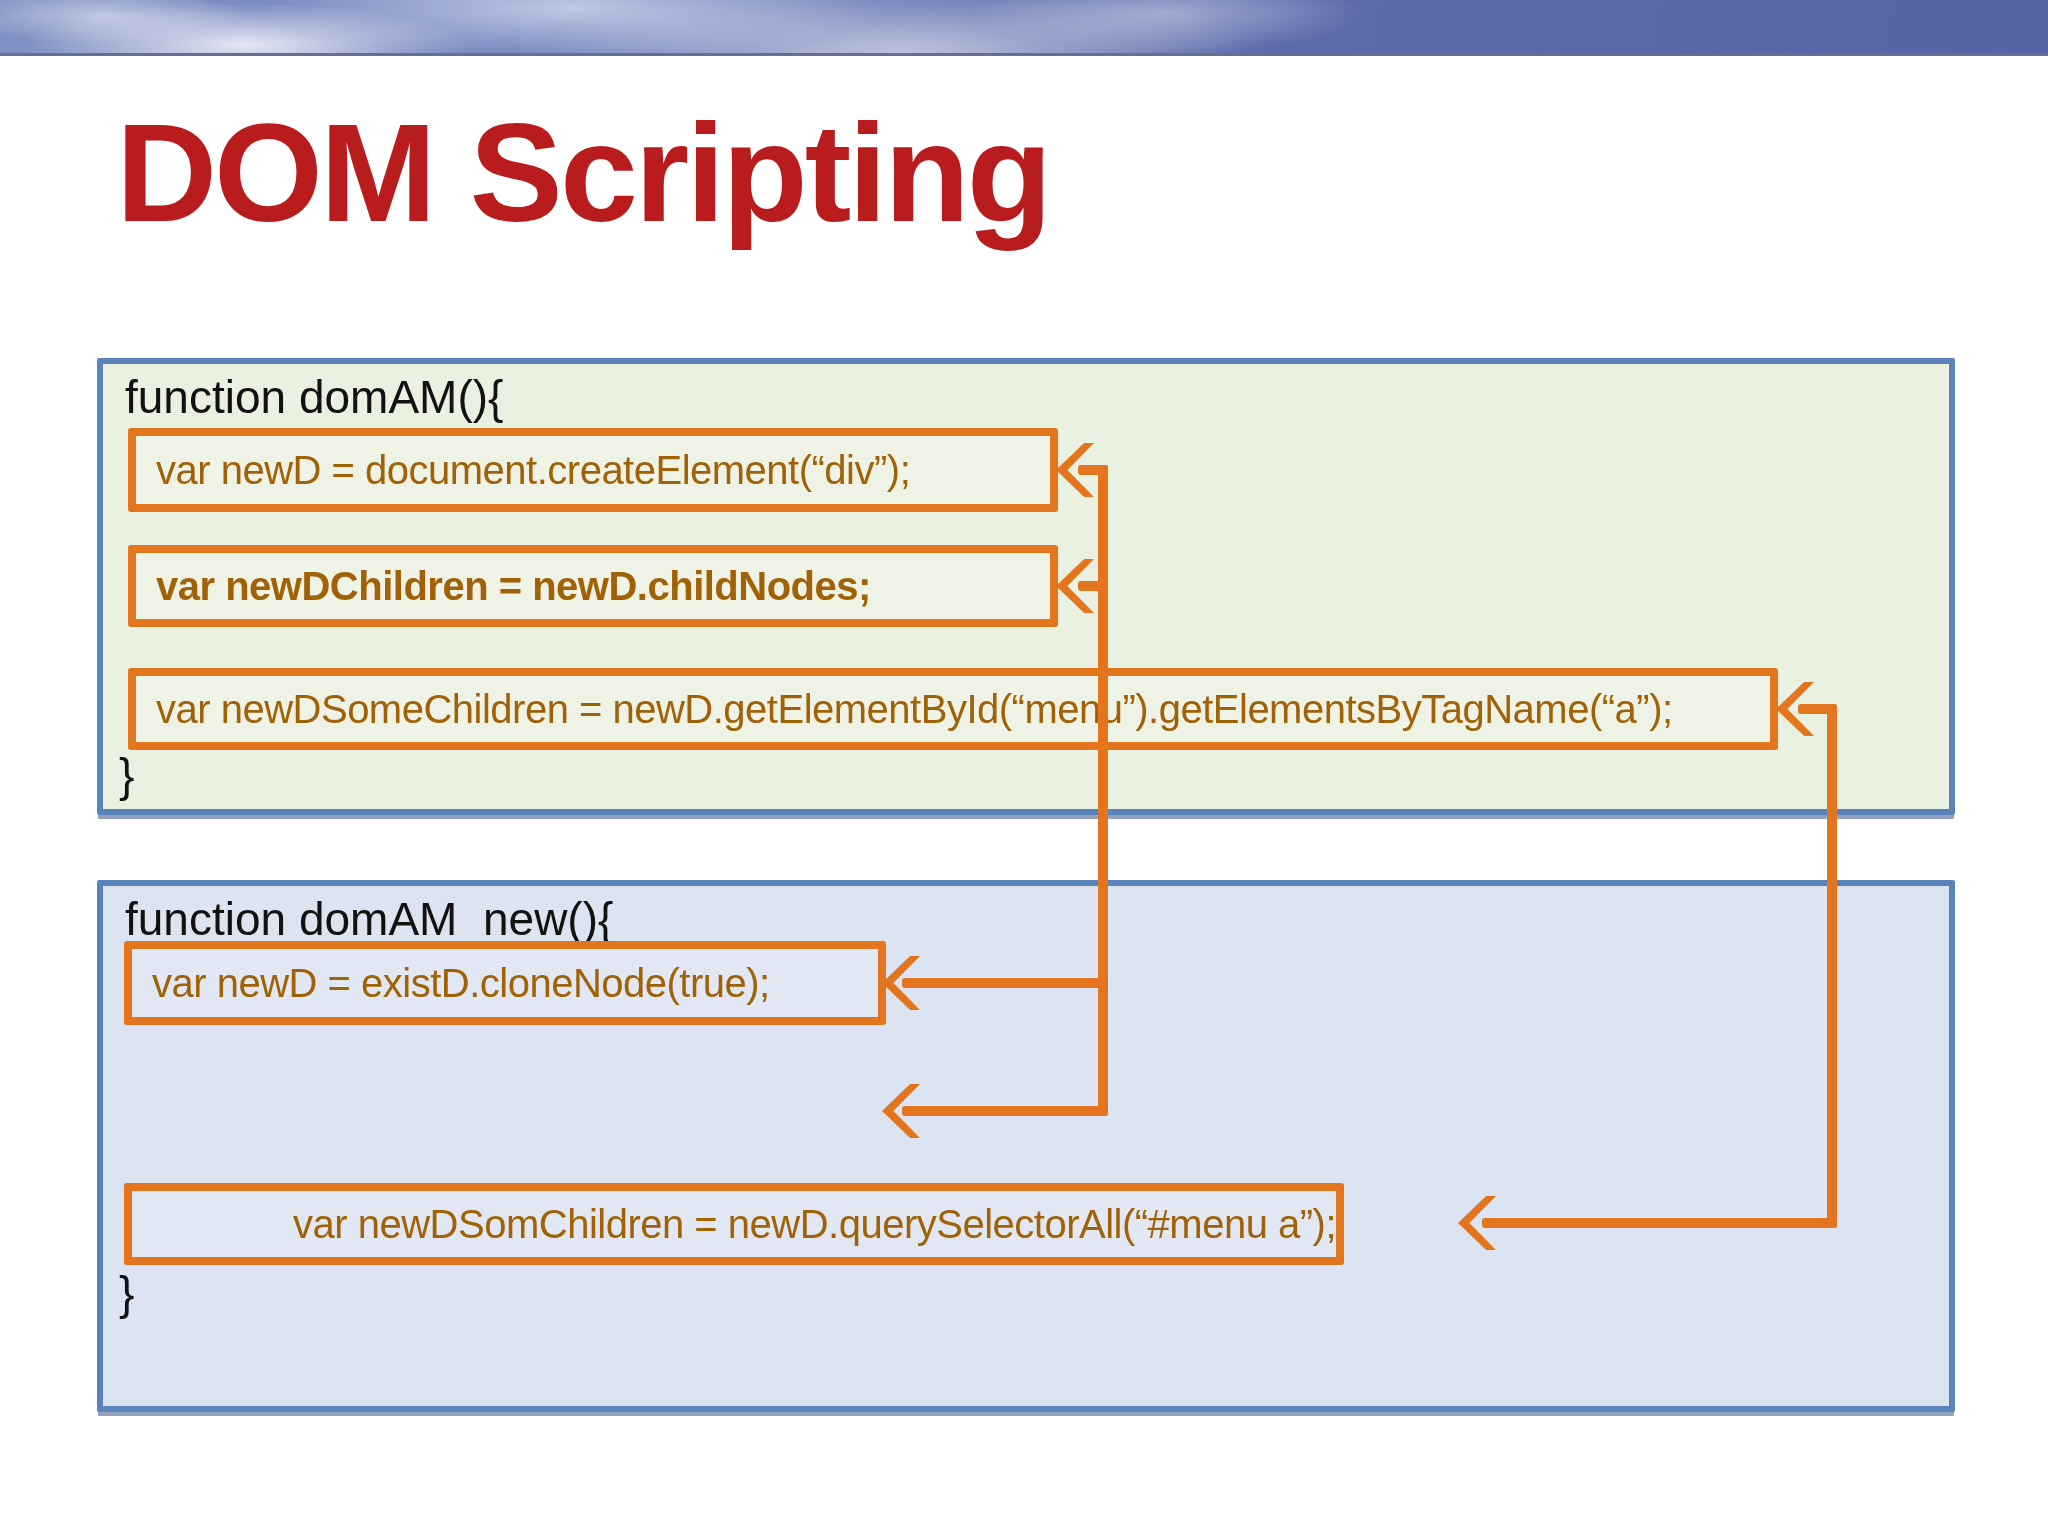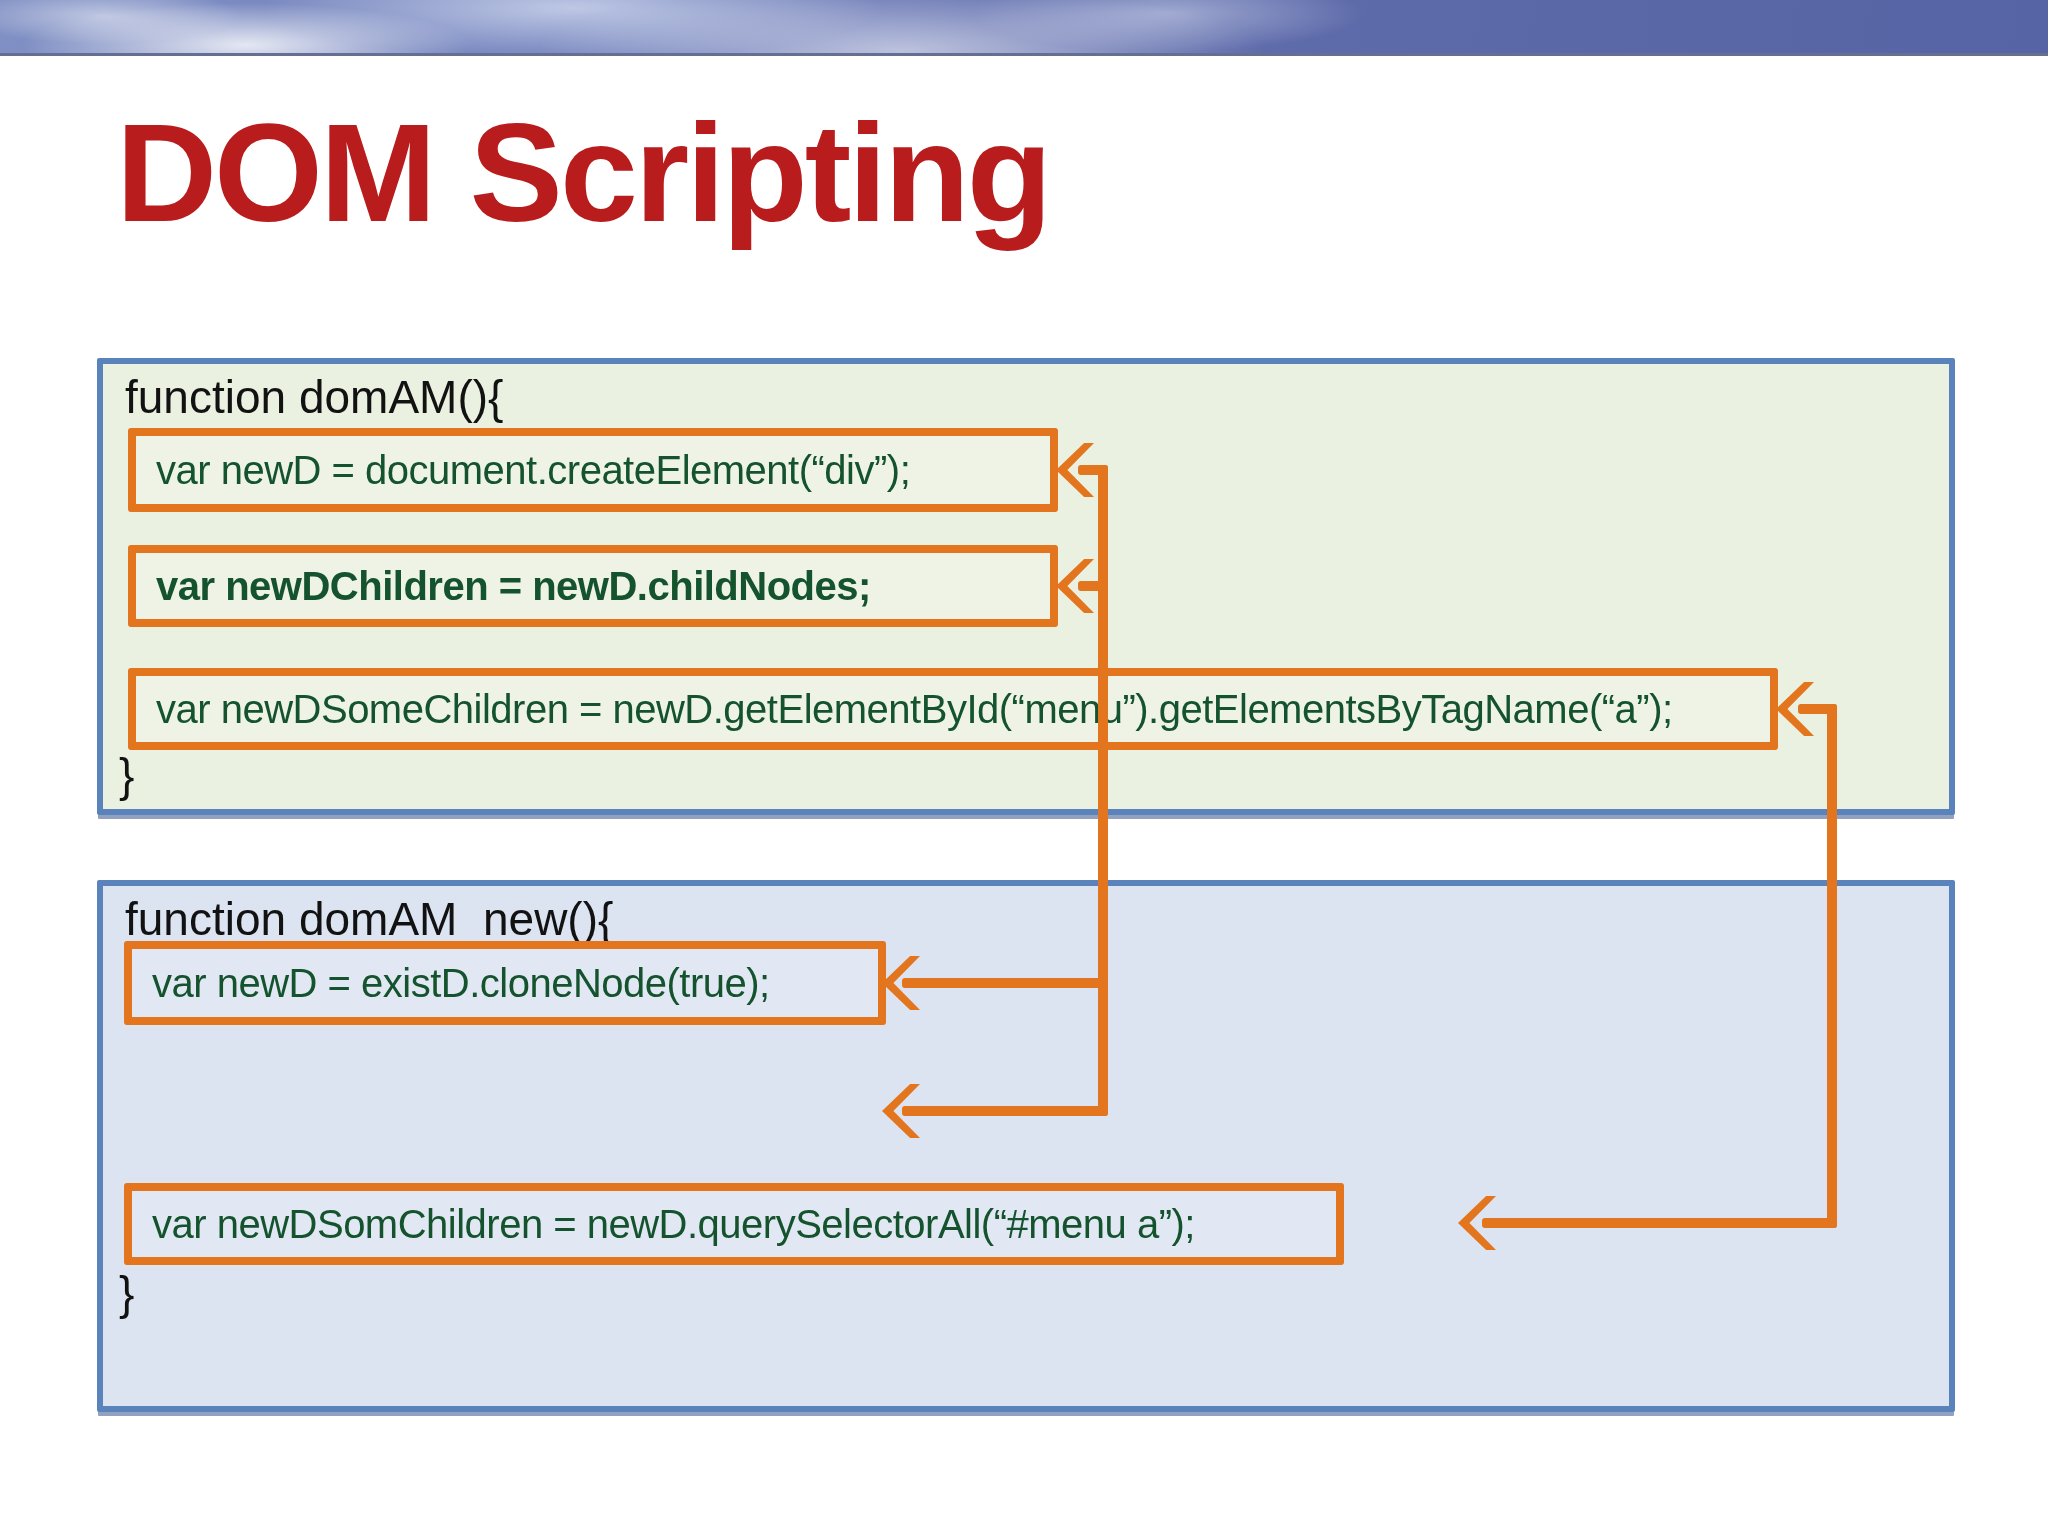--- a/index.html
+++ b/index.html
@@ -79,30 +79,30 @@
     border-radius: 3px;
     background: rgba(255,255,255,0.18);
     display: flex;
     align-items: center;
     padding-left: 20px;
   }
   .code-text {
     font-size: 40px;
     letter-spacing: -0.5px;
     white-space: nowrap;
-    color: #14532d;
+    color: #a16207;
   }
   
   .a1 { left: 25px; top: 64px;  width: 930px;  height: 84px; }
   .a2 { left: 25px; top: 181px; width: 930px;  height: 82px; font-weight: bold; }
   .a3 { left: 25px; top: 304px; width: 1650px; height: 82px; }
   
   .b1 { left: 21px; top: 55px;  width: 762px;  height: 84px; }
   .b2 { left: 21px; top: 185px; width: 762px;  height: 81px; }
-  .b3 { left: 21px; top: 297px; width: 1220px; height: 82px; }
+  .b3 { left: 21px; top: 297px; width: 1220px; height: 82px; justify-content: flex-end; }
 
   
   .h-line, .v-line {
     position: absolute;
     background: #e2751d;
     border-radius: 3px;
   }
   .h-line { height: 10px; }
   .v-line { width: 10px; }
   .v1 { left: 1098px; top: 465px;  height: 651px; }

